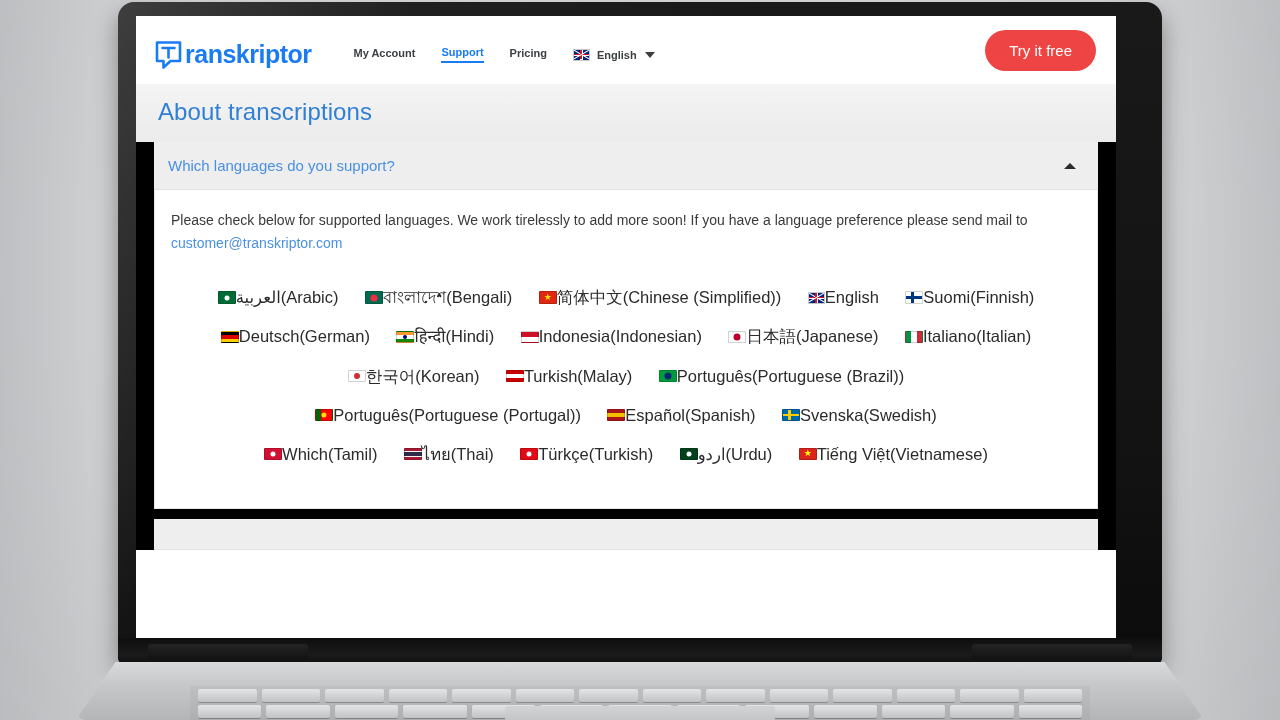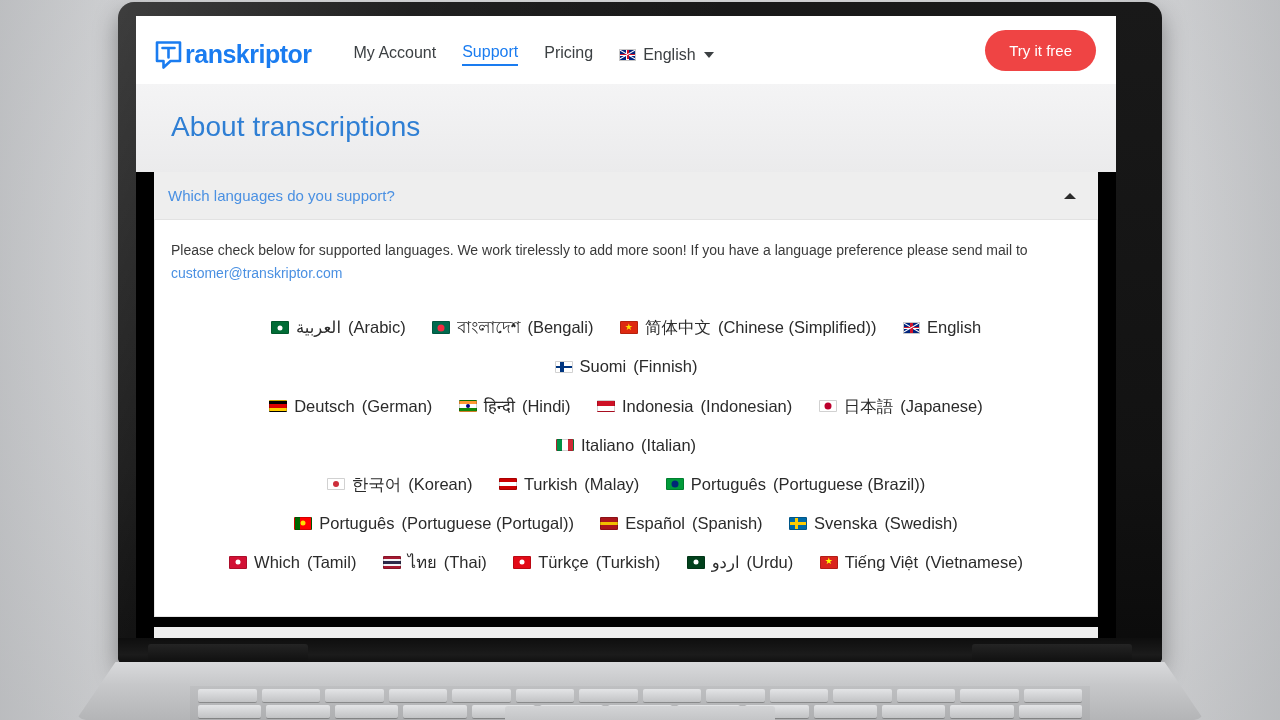--- a/index.html
+++ b/index.html
@@ -126,24 +126,25 @@
   }
   .logo-mark svg { display: block; }
   .logo-text {
     font-size: 25px; font-weight: 700;
     color: #1a7cf0; letter-spacing: -0.5px;
     line-height: 1;
   }
 
   #main-nav { display: flex; align-items: center; gap: 26px; }
   .nav-link {
-    font-size: 16px; color: #3c4043;
+    font-size: 11px; color: #3c4043;
     text-decoration: none; cursor: pointer;
     padding-bottom: 3px;
     white-space: nowrap;
+    font-weight: bold;
   }
   .nav-link.active { color: #1a7cf0; border-bottom: 2px solid #1a7cf0; }
   .lang-select { display: flex; align-items: center; gap: 7px; cursor: pointer; }
   .flag-gb {
     width: 17px; height: 12px; display: inline-block; position: relative;
     background:#00247d; border:.5px solid #c8c8c8; overflow:hidden; flex:none;
   }
   .flag-gb::before{
     content:""; position:absolute; left:-20%; top:45%; width:140%; height:14%;
     background:#fff; transform:rotate(30deg);
@@ -184,22 +185,22 @@
     font-size: 15px; font-family: "Liberation Sans", sans-serif;
     cursor: pointer;
   }
 
   
   #title-band {
     background: linear-gradient(180deg, #f4f4f5 0%, #ebebec 100%);
     padding: 14px 22px 16px 22px;
   }
   #page-title {
-    font-size: 28px; color: #2f7fd4; font-weight: 500;
-    margin: 13px; letter-spacing: .1px;
+    font-size: 24px; color: #2f7fd4; font-weight: 500;
+    margin: 0; letter-spacing: .1px;
   }
 
   
   #faq { background: #000000; padding: 0 18px 0 18px; }
   .acc-header {
     background: #eeeeee;
     padding: 15px 22px 15px 14px;
     display: flex; align-items: center; justify-content: space-between;
     cursor: pointer;
     border-bottom: 1px solid #e2e2e2;
@@ -221,21 +222,21 @@
   .mail-link { color: #4a90e2; text-decoration: none; font-size: 14px; cursor: pointer; }
 
   
   #lang-list {
     margin-top: 26px;
     padding: 0 24px 18px 24px;
     text-align: center;
     line-height: 2.35;
   }
   .lang-item {
-    display: inline-flex; align-items: center; gap: 7px;
+    display: inline-flex; align-items: center; 
     margin: 0 11px;
     font-size: 16.5px; color: #2b2b2b;
     white-space: nowrap;
     vertical-align: middle;
   }
   .lang-native { font-size: 16.5px; }
   .flag {
     width: 18px; height: 12.5px; flex: none;
     border: .5px solid rgba(0,0,0,.18);
     display: inline-block; position: relative; overflow: hidden;

